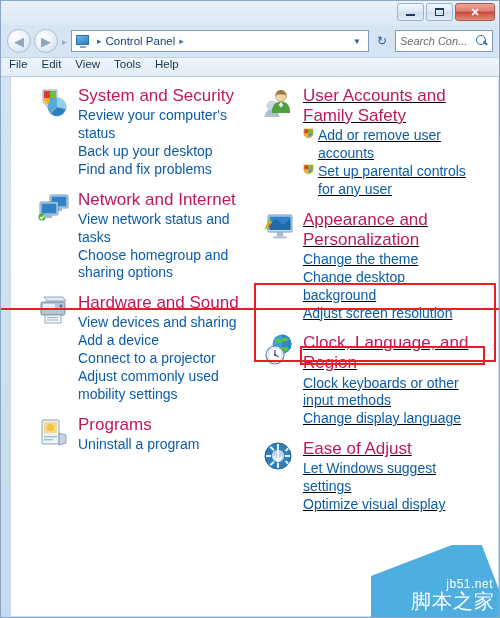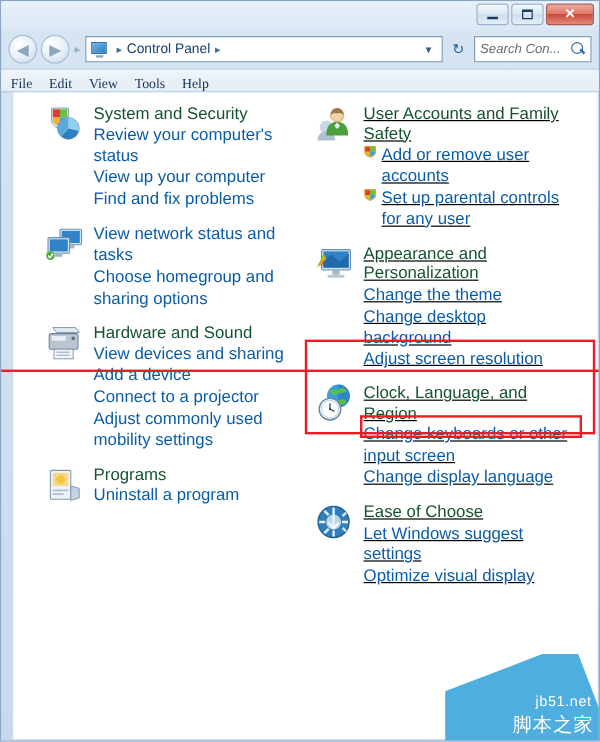--- a/index.html
+++ b/index.html
@@ -154,27 +154,26 @@
   .mag::after {
     content:""; position:absolute; left:7px; top:7px;
     width:5px; height:1.5px; background:#2c6ca8; transform: rotate(45deg);
   }
 
   
   .menubar {
     height: 20px;
     flex: 0 0 auto;
     display: flex;
-    align-items: flex-end;
+    align-items: flex-start;
     padding-left: 8px;
     gap: 14px;
     background: linear-gradient(180deg,#eef4fa 0%, #e4edf6 100%);
     border-top: 1px solid #c3d5e6;
     border-bottom: 1px solid #b9cde0;
-    font-family: Liberation Serif, serif;
   }
   .menubar span {
     font-size: 11.5px;
     color: #14334f;
   }
 
   
   .content {
     flex: 1 1 auto;
     margin: 0 1px 1px 9px;
@@ -221,23 +220,23 @@
   }
   .cat .ico {
     width: 34px;
     height: 34px;
     flex: 0 0 auto;
     margin-right: 7px;
     position: relative;
   }
   .cat .body { flex: 1 1 auto; min-width: 0; }
   .cat h3 {
-    font-size: 14px;
+    font-size: 17px;
     font-weight: normal;
-    color: #14532d;
+    color: #be185d;
     line-height: 1.18;
     margin-bottom: 1px;
   }
   .cat a {
     display: block;
     font-size: 14px;
     color: #0b5ca8;
     line-height: 1.28;
     text-decoration: none;
     white-space: normal;
@@ -291,21 +290,21 @@
     position: absolute;
     right: 6px; bottom: 26px;
     color: #ffffff;
     font-size: 12px;
     letter-spacing: 0.5px;
   }
   .watermark .wtxt2 {
     position: absolute;
     right: 4px; bottom: 2px;
     color: #ffffff;
-    font-size: 16px;
+    font-size: 20px;
     letter-spacing: 1px;
   }
 </style>
 </head>
 <body>
 
 <div id="window">
 
   <div class="titlebar">
     <div class="winbuttons">
@@ -378,39 +377,40 @@
                 <path d="M13 12 L19 12 L19 14 C18.4 16.6 16 18.6 13 19.5 Z" fill="#3aa0dd"></path>
                 <circle cx="20" cy="21" r="9" fill="#d9eaf7" stroke="#6d94b8" stroke-width="0.8"></circle>
                 <path d="M20 21 L20 12.4 A8.6 8.6 0 0 1 28.3 23 Z" fill="#8fd0f0"></path>
                 <path d="M20 21 L28.3 23 A8.6 8.6 0 0 1 14 27.6 Z" fill="#2f7fbf"></path>
                 <path d="M20 21 L14 27.6 A8.6 8.6 0 0 1 20 12.4 Z" fill="#5aa9d8"></path>
               </svg>
             </div>
             <div class="body">
               <h3>System and Security</h3>
               <a>Review your computer's status</a>
-              <a>View up your computer</a>
+              <a>Back up your desktop</a>
               <a>Find and fix problems</a>
             </div>
           </div>
 
           <div class="cat">
             <div class="ico">
               <svg viewBox="0 0 34 34">
                 <rect x="13" y="5" width="18" height="13" rx="1" fill="#cfe0ef" stroke="#6d8fae" stroke-width="0.9"></rect>
                 <rect x="14.5" y="6.5" width="15" height="10" fill="#2f83c6"></rect>
                 <rect x="19" y="18" width="6" height="3" fill="#9fb6cb"></rect>
                 <rect x="3" y="12" width="18" height="13" rx="1" fill="#cfe0ef" stroke="#6d8fae" stroke-width="0.9"></rect>
                 <rect x="4.5" y="13.5" width="15" height="10" fill="#2f83c6"></rect>
                 <rect x="9" y="25" width="6" height="3" fill="#9fb6cb"></rect>
                 <circle cx="5" cy="27" r="3.6" fill="#4fae3f"></circle>
                 <path d="M3 27 l1.6 1.7 L7.2 25.3" stroke="#ffffff" stroke-width="1.2" fill="none"></path>
               </svg>
             </div>
             <div class="body">
+              <h3>Network and Internet</h3>
               <a>View network status and tasks</a>
               <a>Choose homegroup and sharing options</a>
             </div>
           </div>
 
           <div class="cat">
             <div class="ico">
               <svg viewBox="0 0 34 34">
                 <path d="M7 4 L26 4 L29 8 L10 8 Z" fill="#e4ecf3" stroke="#7b93ab" stroke-width="0.8"></path>
                 <rect x="4" y="9" width="24" height="13" rx="1.5" fill="#b9c6d2" stroke="#6d8196" stroke-width="0.9"></rect>
@@ -518,21 +518,21 @@
                 <path d="M14 15 C17 13.5 20 15 23 14 C25 13.4 27 15 26.5 17 C23 19.5 18 19 15 17.5 Z" fill="#5cbf4a"></path>
                 <circle cx="13" cy="22" r="9" fill="#f4f8fb" stroke="#5f87a8" stroke-width="1.1"></circle>
                 <circle cx="13" cy="22" r="7.2" fill="#ffffff" stroke="#a8c0d4" stroke-width="0.6"></circle>
                 <line x1="13" y1="22" x2="13" y2="17" stroke="#3a566e" stroke-width="1.2"></line>
                 <line x1="13" y1="22" x2="16.8" y2="23.8" stroke="#3a566e" stroke-width="1.2"></line>
                 <circle cx="13" cy="22" r="0.9" fill="#2c4255"></circle>
               </svg>
             </div>
             <div class="body">
               <h3>Clock, Language, and Region</h3>
-              <a>Change keyboards or other input screen</a>
+              <a>Clock keyboards or other input methods</a>
               <a id="link-display-language">Change display language</a>
             </div>
           </div>
 
           <div class="cat">
             <div class="ico">
               <svg viewBox="0 0 34 34">
                 <circle cx="16" cy="17" r="13" fill="#2f7fbf"></circle>
                 <circle cx="16" cy="17" r="13" fill="none" stroke="#1d5f94" stroke-width="1"></circle>
                 <circle cx="16" cy="17" r="6.2" fill="#bcd6e8"></circle>
@@ -543,21 +543,21 @@
                   <path d="M23 16 L28 16 L28 18 L23 18 Z"></path>
                   <path d="M7.6 8.4 L9 7 L12.6 10.6 L11.2 12 Z"></path>
                   <path d="M22.8 22.6 L24.2 21.2 L27 24 L25.6 25.4 Z"></path>
                   <path d="M9 27 L7.6 25.6 L11.2 22 L12.6 23.4 Z"></path>
                   <path d="M24.2 12.8 L22.8 11.4 L25.6 8.6 L27 10 Z"></path>
                 </g>
                 <path d="M15.2 9 L16.8 9 L16.8 20 L19.8 17 L21 18.2 L16 23.4 L11 18.2 L12.2 17 L15.2 20 Z" fill="#f2f8fc"></path>
               </svg>
             </div>
             <div class="body">
-              <h3>Ease of Choose</h3>
+              <h3>Ease of Adjust</h3>
               <a>Let Windows suggest settings</a>
               <a>Optimize visual display</a>
             </div>
           </div>
 
         </div>
       </div>
     </div>
   </div>
 

